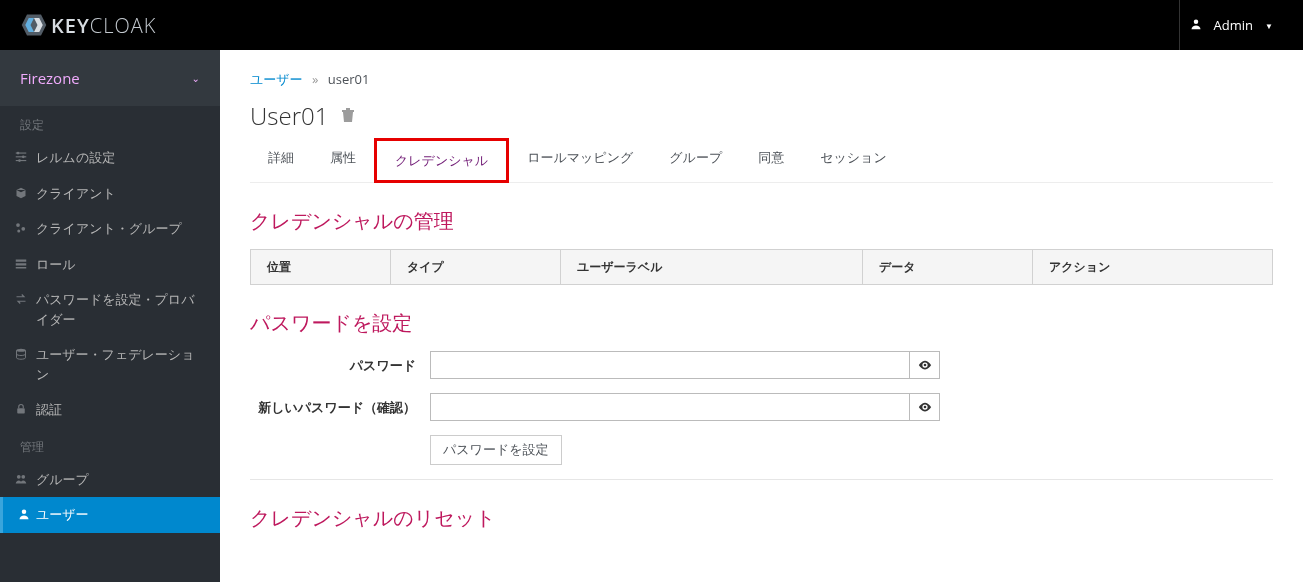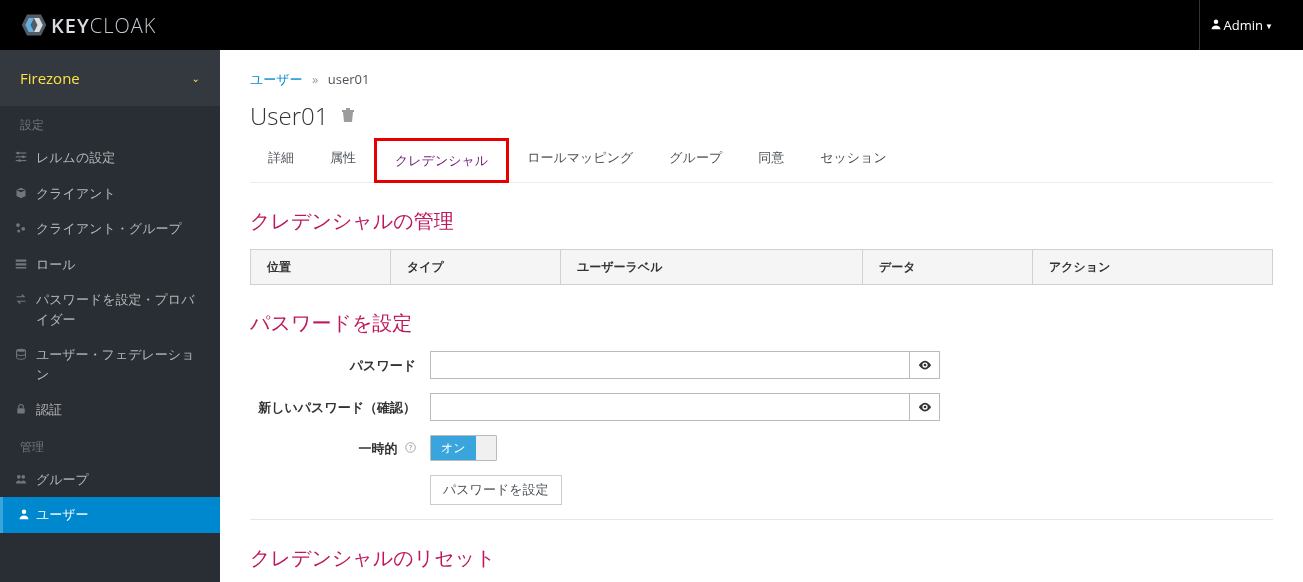--- a/index.html
+++ b/index.html
@@ -3,26 +3,26 @@
 <meta charset="utf-8">
 <style>
 * { margin: 0; padding: 0; box-sizing: border-box; }
 body { font-family: "Open Sans", "Helvetica Neue", Helvetica, Arial, sans-serif; font-size: 13px; color: #333; background: #fff; }
 
 .topbar { background: #000; height: 50px; display: flex; align-items: center; justify-content: space-between; padding: 0 20px; }
 .logo { display: flex; align-items: center; gap: 3px; }
 .logo-icon { width: 28px; height: 28px; }
 .logo-text { color: #c3c9cf; font-size: 20px; font-weight: 300; letter-spacing: 1px; }
 .logo-text strong { font-weight: 600; color: #d7dce1; }
-.topbar-right { display: flex; align-items: center; gap: 2px; color: #fff; font-size: 13px; cursor: pointer; padding: 0 10px; border-left: 1px solid #333; height: 50px; }
+.topbar-right { display: flex; align-items: center; gap: 12px; color: #fff; font-size: 13px; cursor: pointer; padding: 0 10px; border-left: 1px solid #333; height: 50px; }
 .topbar-right .user-icon { font-size: 12px; }
 
 .layout { display: flex; height: calc(100vh - 50px); }
 .sidebar { width: 220px; background: #292e34; color: #b7b7b7; overflow-y: auto; font-size: 13px; }
-.realm-selector { padding: 18px 20px; color: #fde047; font-size: 15px; display: flex; justify-content: space-between; align-items: center; cursor: pointer; background: #33393f; }
+.realm-selector { padding: 18px 20px; color: #f0abfc; font-size: 15px; display: flex; justify-content: space-between; align-items: center; cursor: pointer; background: #33393f; }
 .realm-selector .chevron { font-size: 10px; }
 .section-label { padding: 10px 20px 6px; color: #72767b; font-size: 12px; }
 .nav-item { padding: 8px 20px 8px 36px; display: flex; align-items: center; gap: 12px; cursor: pointer; line-height: 1.5; position: relative; }
 .nav-item.active { background: #0088ce; color: #fff; border-left: 3px solid #39a5dc; padding-left: 33px; }
 .nav-item .nav-icon { position: absolute; left: 14px; top: 10px; width: 14px; text-align: center; font-size: 12px; }
 
 .main { flex: 1; padding: 20px 30px; overflow-y: auto; }
 .breadcrumb { font-size: 13px; margin-bottom: 10px; }
 .breadcrumb a { color: #0088ce; text-decoration: none; }
 .breadcrumb .sep { color: #9c9c9c; margin: 0 6px; }
@@ -229,37 +229,20 @@
           <button class="eye-btn">
             <svg width="14" height="14" viewBox="0 0 16 16">
                 <path fill="#333" d="M8 3C4 3 1 8 1 8s3 5 7 5 7-5 7-5-3-5-7-5zm0 8a3 3 0 110-6 3 3 0 010 6z"></path>
                 <circle cx="8" cy="8" r="1.5" fill="#333"></circle>
               </svg>
           </button>
         </div>
       </div>
     </div>
 
-    <div class="form-row">
-      <div class="form-label">
-        <span>一時的</span>
-        <span class="help-icon">
-          <svg width="11" height="11" viewBox="0 0 16 16">
-              <circle cx="8" cy="8" r="7" fill="none" stroke="#9c9c9c" stroke-width="1.3"></circle>
-              <text x="8" y="12" text-anchor="middle" font-size="10" fill="#9c9c9c">?</text>
-            </svg>
-        </span>
-      </div>
-      <div class="form-control-wrap">
-        <div class="toggle">
-          <span class="on">オン</span>
-          <span class="off"></span>
-        </div>
-      </div>
-    </div>
 
     <div class="form-row">
       <div class="form-label"></div>
       <div class="form-control-wrap">
         <button class="btn-default">パスワードを設定</button>
       </div>
     </div>
 
     <hr>
     <h2 class="section-title">クレデンシャルのリセット</h2>

